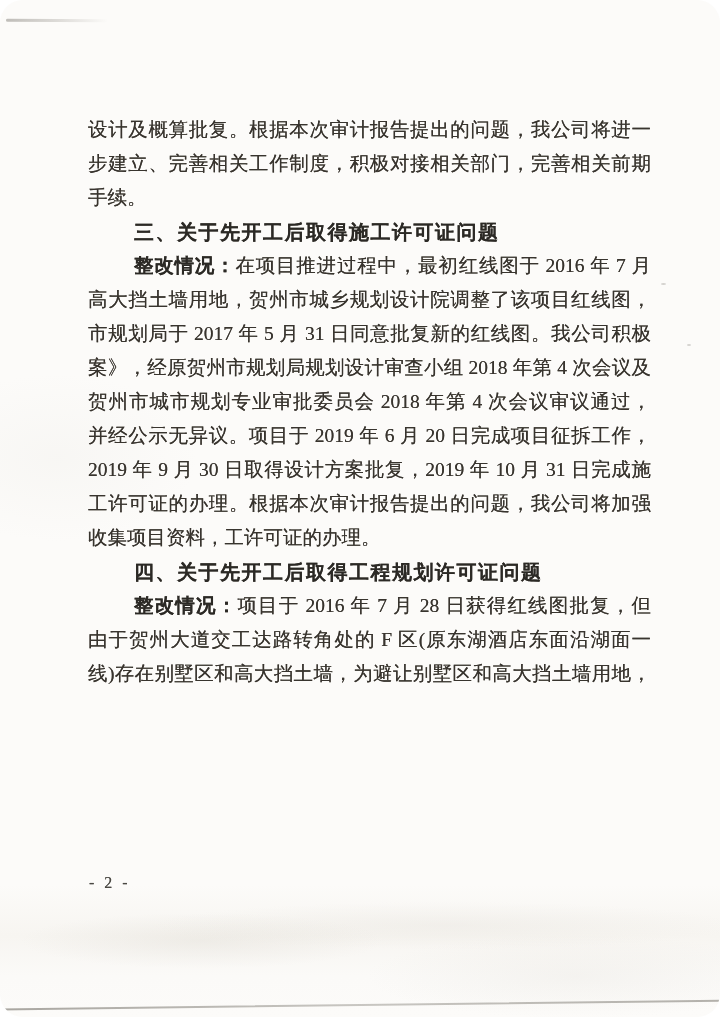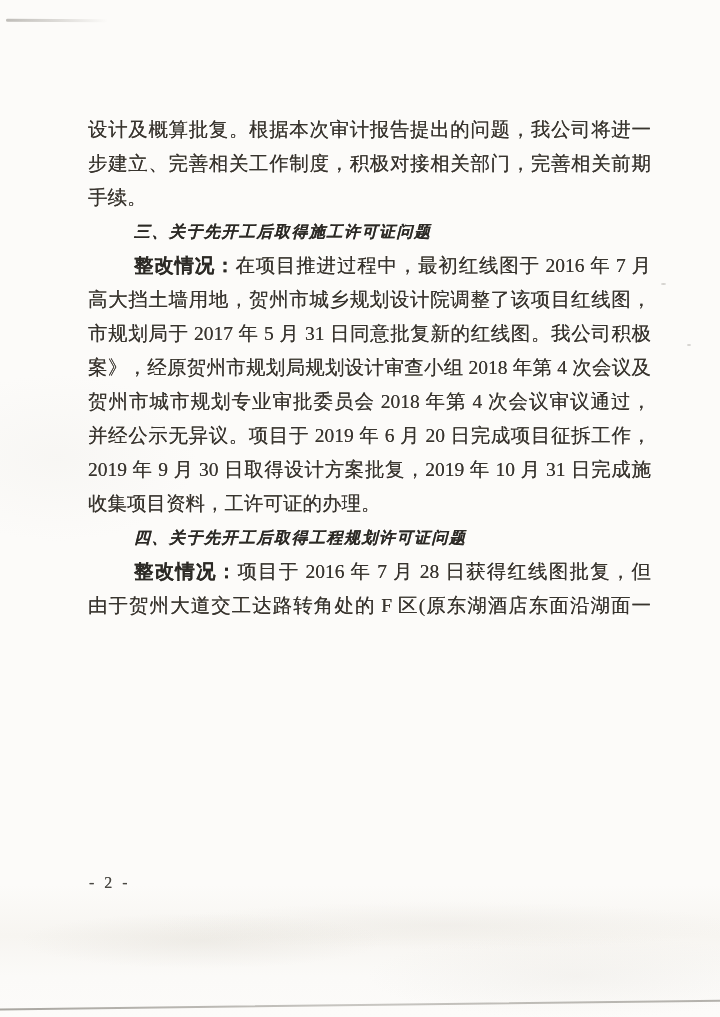--- a/index.html
+++ b/index.html
@@ -12,20 +12,21 @@
     position: relative;
     width: 720px;
     height: 1017px;
     overflow: hidden;
     background:
       radial-gradient(ellipse 260px 40px at 28% 92.5%, rgba(214,210,201,0.28), transparent 70%),
       radial-gradient(ellipse 420px 34px at 62% 91%, rgba(217,213,205,0.22), transparent 70%),
       radial-gradient(ellipse 300px 60px at 80% 96%, rgba(214,210,202,0.18), transparent 70%),
       radial-gradient(ellipse 200px 120px at 8% 45%, rgba(228,226,220,0.18), transparent 70%),
       linear-gradient(180deg, #fcfbf9 0%, #fcfbf9 87%, #f7f5f1 92%, #fbfaf8 96%, #fcfbf9 100%);
+    border-radius: 23px;
   }
   .text-block {
     position: absolute;
     left: 88px;
     top: 113px;
     width: 563px;
     color: #38342e;
     text-shadow: 0 0 0.5px rgba(56,52,46,0.85);
   }
   .ln {
@@ -37,25 +38,24 @@
   }
   .j {
     text-align: justify;
     text-justify: inter-ideograph;
     text-align-last: justify;
   }
   .indent { text-indent: 46px; }
   .heading {
     font-family: "Liberation Sans", "DejaVu Sans", sans-serif;
     font-weight: 700;
-    font-size: 16px;
+    font-size: 20px;
     letter-spacing: 1.5px;
     color: #2b2925;
     text-indent: 46px;
-    font-style: italic;
   }
   .lead {
     font-family: Liberation Mono, monospace;
     font-weight: 700;
     color: #2b2925;
   }
   .page-number {
     position: absolute;
     left: 89px;
     top: 872px;
@@ -101,24 +101,26 @@
     <p class="ln j">步建立、完善相关工作制度，积极对接相关部门，完善相关前期</p>
     <p class="ln">手续。</p>
     <p class="ln heading">三、关于先开工后取得施工许可证问题</p>
     <p class="ln j indent"><span class="lead">整改情况：</span><span>在项目推进过程中，最初红线图于 2016 年 7 月</span></p>
     <p class="ln j">高大挡土墙用地，贺州市城乡规划设计院调整了该项目红线图，</p>
     <p class="ln j">市规划局于 2017 年 5 月 31 日同意批复新的红线图。我公司积极</p>
     <p class="ln j">案》，经原贺州市规划局规划设计审查小组 2018 年第 4 次会议及</p>
     <p class="ln j">贺州市城市规划专业审批委员会 2018 年第 4 次会议审议通过，</p>
     <p class="ln j">并经公示无异议。项目于 2019 年 6 月 20 日完成项目征拆工作，</p>
     <p class="ln j">2019 年 9 月 30 日取得设计方案批复，2019 年 10 月 31 日完成施</p>
+    <p class="ln j">工许可证的办理。根据本次审计报告提出的问题，我公司将加强</p>
     <p class="ln">收集项目资料，工许可证的办理。</p>
     <p class="ln heading">四、关于先开工后取得工程规划许可证问题</p>
     <p class="ln j indent"><span class="lead">整改情况：</span><span>项目于 2016 年 7 月 28 日获得红线图批复，但</span></p>
     <p class="ln j">由于贺州大道交工达路转角处的 F 区(原东湖酒店东面沿湖面一</p>
+    <p class="ln j">线)存在别墅区和高大挡土墙，为避让别墅区和高大挡土墙用地，</p>
   </main>
 
   <div class="page-number">- 2 -</div>
 
   <div class="speck speck-1"></div>
   <div class="speck speck-2"></div>
 
   <div class="paper-edge"></div>
 
 </div>

